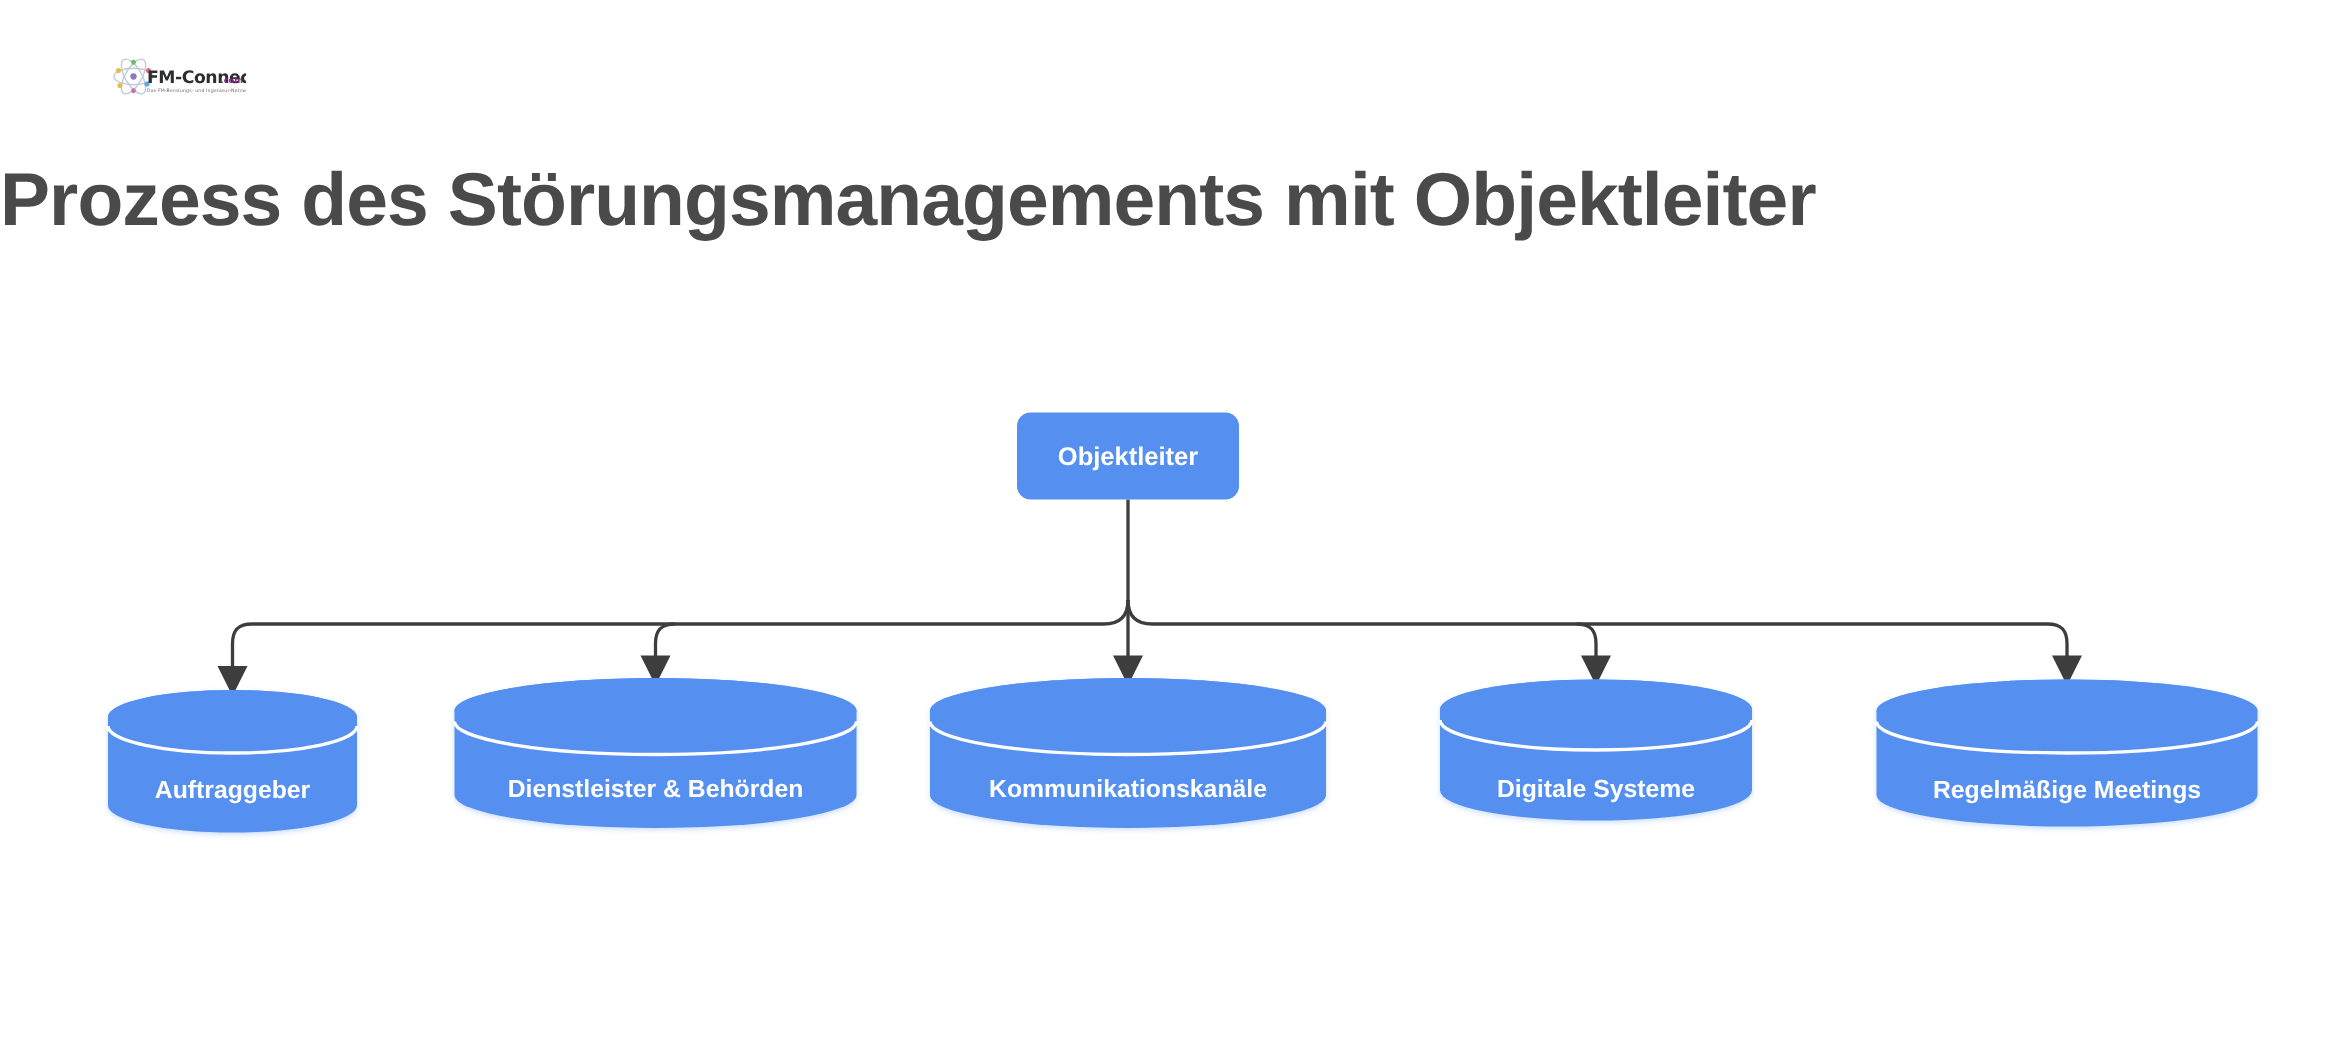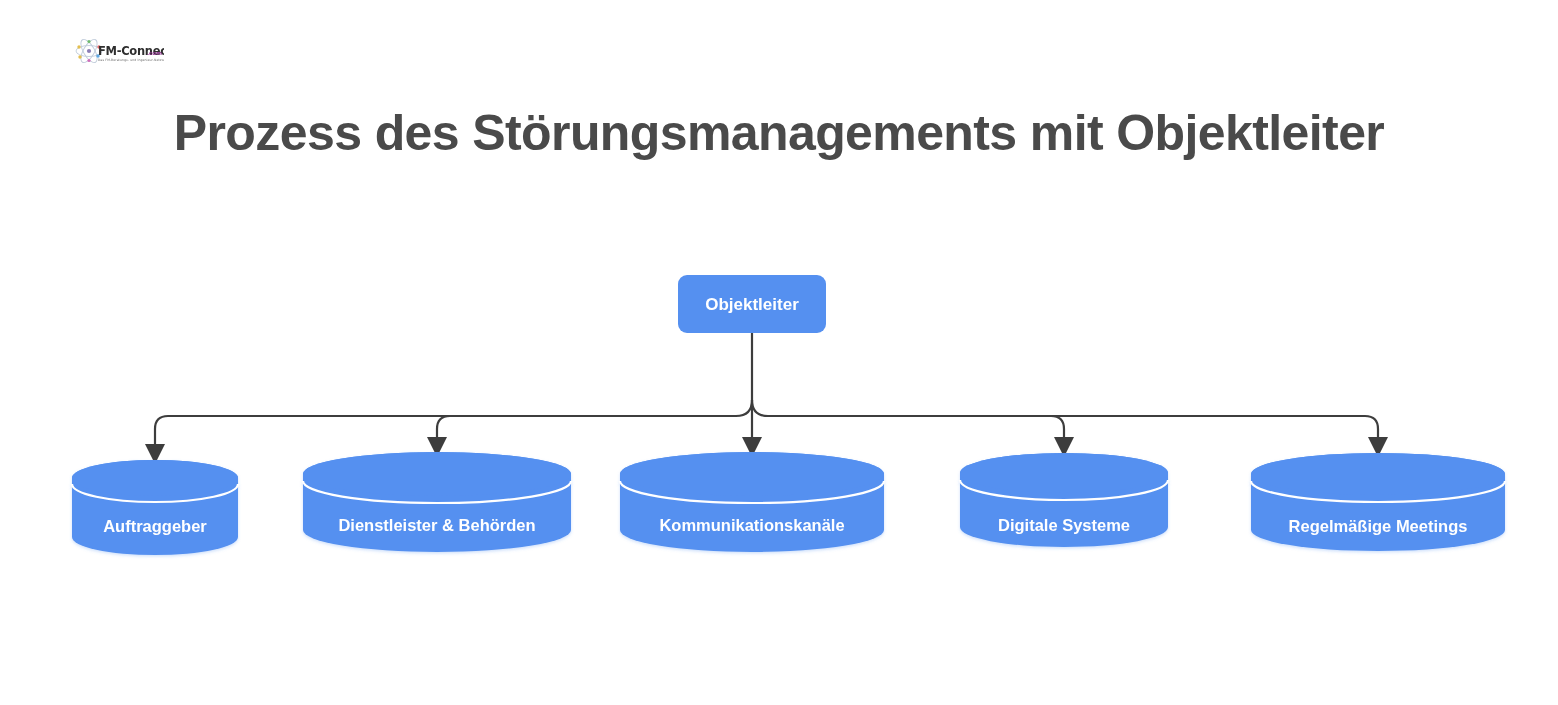--- a/index.html
+++ b/index.html
@@ -51,21 +51,21 @@
     fill: #6d6d6d;
     letter-spacing: 0.1px;
   }
 
   
   .page-title {
     position: absolute;
     left: 0;
     top: 104px;
     width: 1558px;
-    text-align: center;
+    text-align: left;
     font-family: "Liberation Sans", sans-serif;
     font-weight: bold;
     font-size: 50px;
     letter-spacing: -0.6px;
     color: #4a4a4a;
     white-space: nowrap;
   }
 
   
   .diagram {

